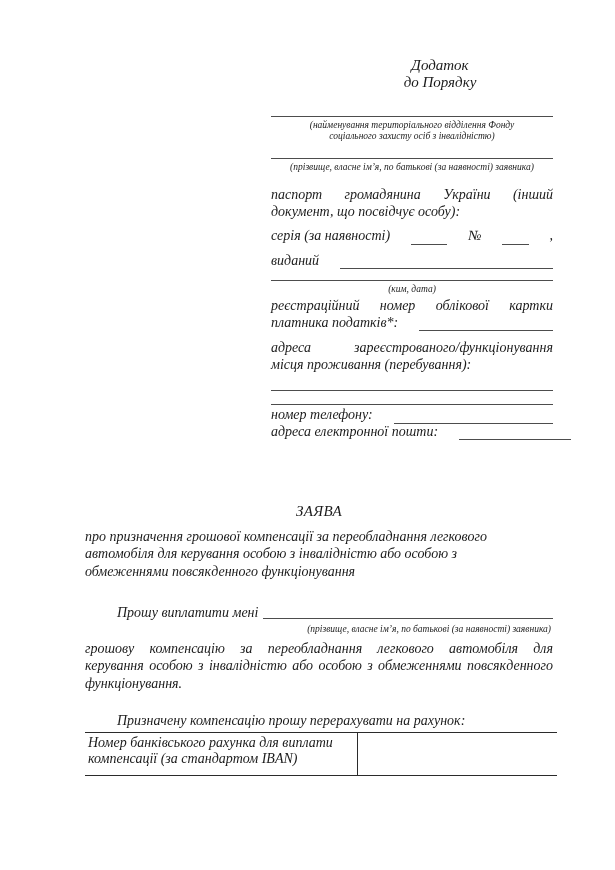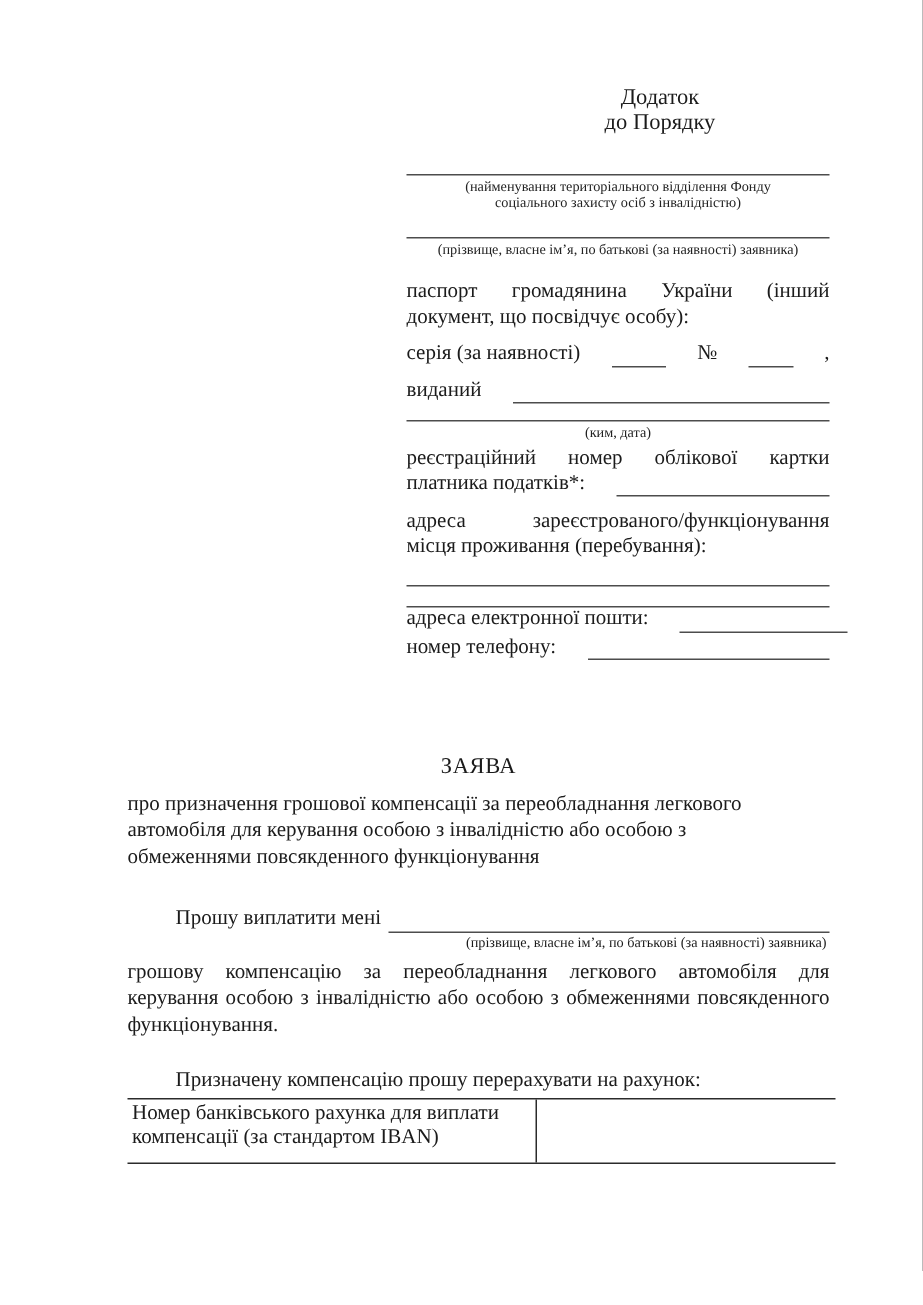--- a/index.html
+++ b/index.html
@@ -5,20 +5,21 @@
   html,body { margin:0; padding:0; background:#888; }
   .page {
     position:relative;
     width:615px; height:870px;
     margin:0 auto;
     background:#ffffff;
     font-family:"Liberation Serif","DejaVu Serif",serif;
     color:#1b1b1b;
     font-size:14px;
     overflow:hidden;
+    font-style:italic;
   }
   
   .right-col {
     position:absolute; left:271px; top:0; width:282px;
     padding-top:57px;
     line-height:16.5px;
   }
   .appendix {
     margin-left:104px; width:130px;
     text-align:center; font-size:15px; line-height:17px;
@@ -36,21 +37,21 @@
   .w36 { width:36px; flex:0 0 auto; }
   .w112 { width:112px; flex:0 0 auto; }
 
   
   .main {
     position:absolute; left:85px; top:503px; width:468px;
     line-height:17.5px;
   }
   .stmt-title { text-align:center; font-size:15px; letter-spacing:.4px; }
   .stmt-subtitle { margin-top:7px; text-align:left; }
-  .request-row { margin-top:24px; display:flex; align-items:flex-end; column-gap:5px; }
+  .request-row { margin-top:24px; display:flex; align-items:flex-start; column-gap:5px; }
   .indent { width:27px; flex:0 0 auto; }
   .request-cap {
     font-size:9.5px; line-height:11px; text-align:right;
     padding-top:2px; padding-right:2px;
   }
   .body-par { margin-top:5px; }
   .transfer { margin-top:20px; padding-left:32px; }
   .tbl {
     margin-top:2px; width:472px;
     display:flex;
@@ -123,28 +124,28 @@
     </div>
 
     <div class="mt9">
       <div class="jl">адреса зареєстрованого/функціонування</div>
       <div>місця проживання (перебування):</div>
     </div>
 
     <div class="rule mt17"></div>
     <div class="rule mt13"></div>
 
+    <div class="row mt2">
+      <span class="lbl">номер телефону:</span>
+      <span class="bl fill"></span>
+    </div>
+
     <div class="row">
       <span class="lbl">адреса електронної пошти:</span>
       <span class="bl w112"></span>
-    </div>
-
-    <div class="row mt2">
-      <span class="lbl">номер телефону:</span>
-      <span class="bl fill"></span>
     </div>
 
   </div>
 
   <div class="main">
 
     <div class="stmt-title">ЗАЯВА</div>
 
     <div class="stmt-subtitle">
       <div>про призначення грошової компенсації за переобладнання легкового</div>

